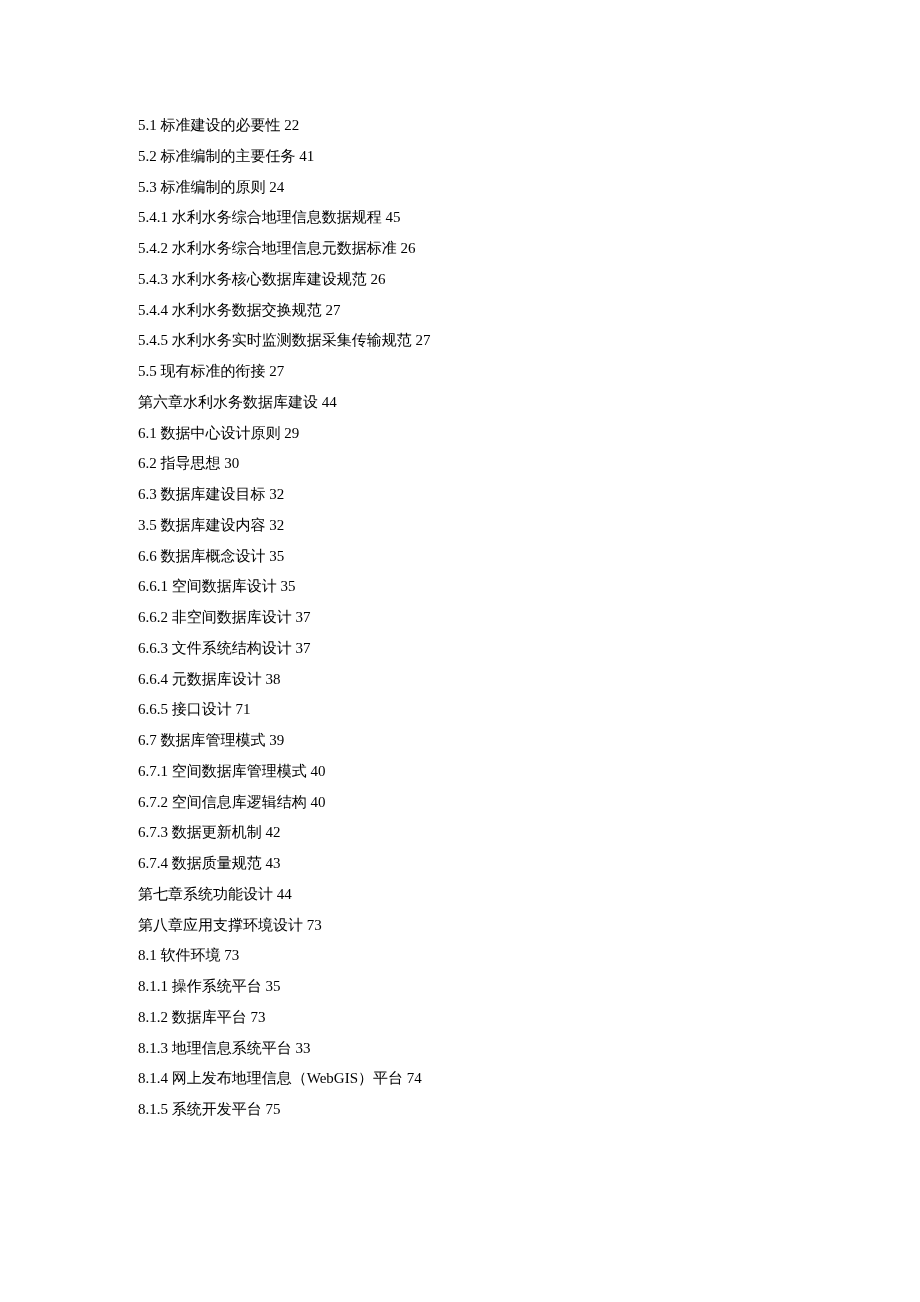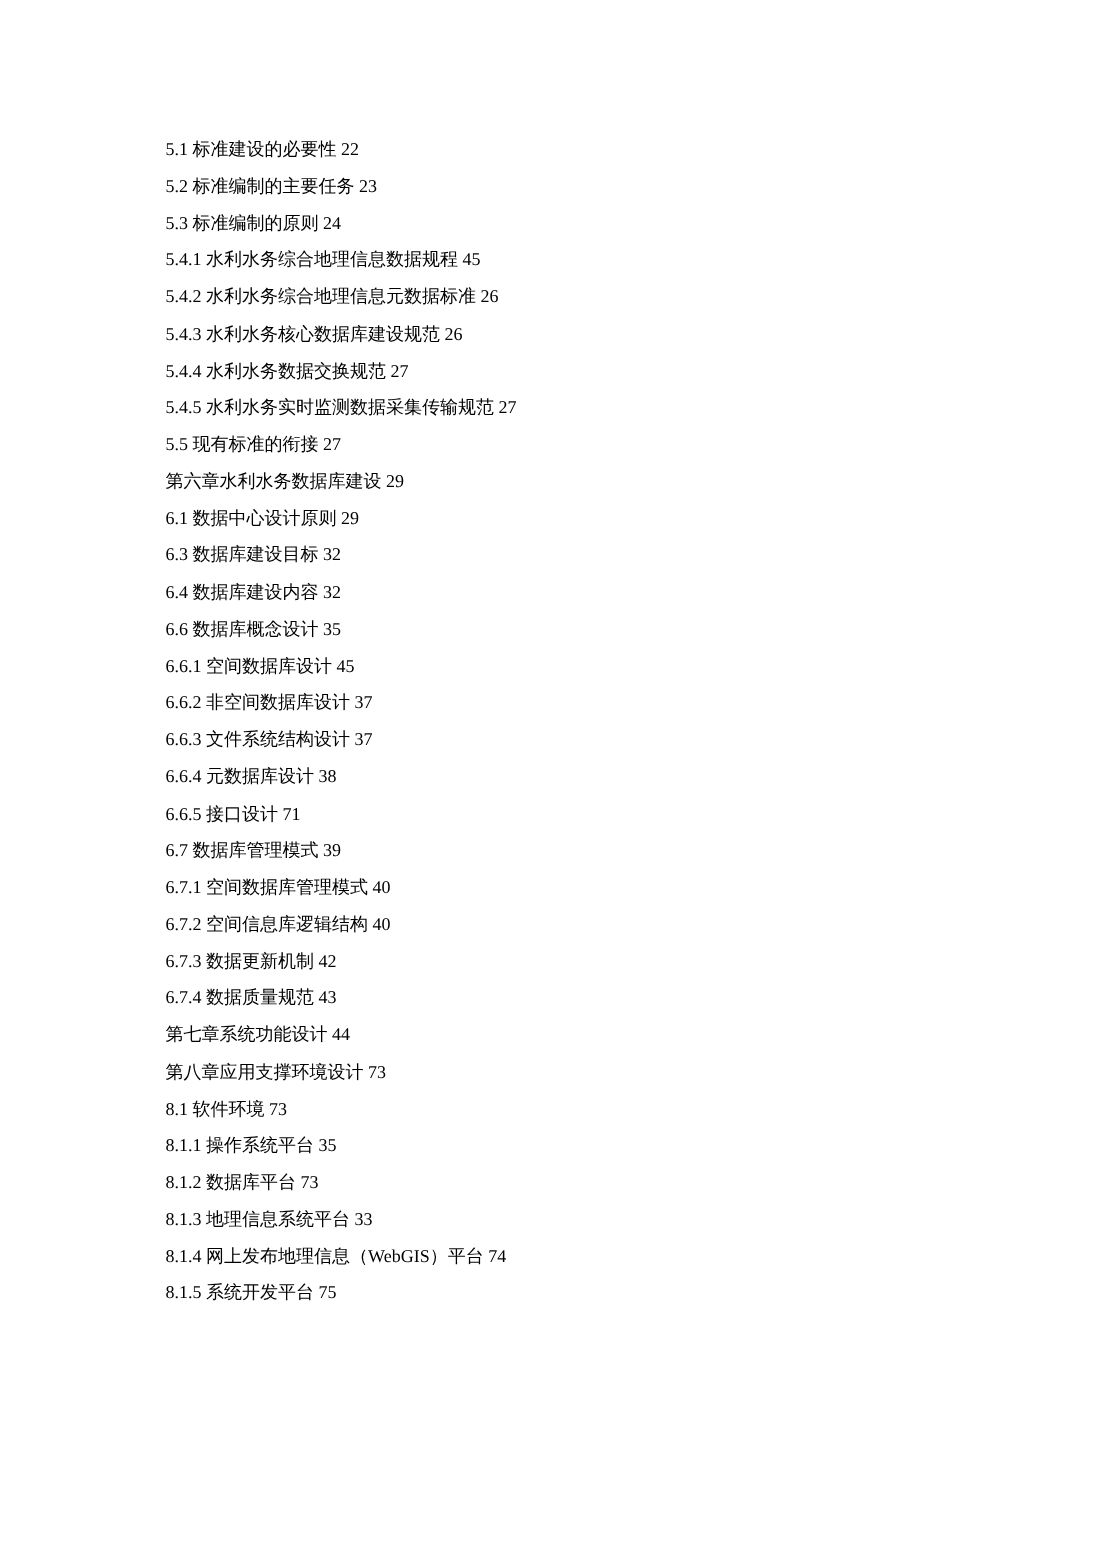--- a/index.html
+++ b/index.html
@@ -21,34 +21,35 @@
   }
   .toc-line {
     white-space: nowrap;
   }
 </style>
 </head>
 <body>
 
 <div class="page">
   <div class="toc-line"><span>5.1 标准建设的必要性 22</span></div>
-  <div class="toc-line"><span>5.2 标准编制的主要任务 23</span></div>
+  <div class="toc-line"><span>5.2 标准编制的主要任务 41</span></div>
   <div class="toc-line"><span>5.3 标准编制的原则 24</span></div>
   <div class="toc-line"><span>5.4.1 水利水务综合地理信息数据规程 45</span></div>
   <div class="toc-line"><span>5.4.2 水利水务综合地理信息元数据标准 26</span></div>
   <div class="toc-line"><span>5.4.3 水利水务核心数据库建设规范 26</span></div>
   <div class="toc-line"><span>5.4.4 水利水务数据交换规范 27</span></div>
   <div class="toc-line"><span>5.4.5 水利水务实时监测数据采集传输规范 27</span></div>
   <div class="toc-line"><span>5.5 现有标准的衔接 27</span></div>
-  <div class="toc-line"><span>第六章水利水务数据库建设 29</span></div>
+  <div class="toc-line"><span>第六章水利水务数据库建设 44</span></div>
   <div class="toc-line"><span>6.1 数据中心设计原则 29</span></div>
+  <div class="toc-line"><span>6.2 指导思想 30</span></div>
   <div class="toc-line"><span>6.3 数据库建设目标 32</span></div>
-  <div class="toc-line"><span>6.4 数据库建设内容 32</span></div>
+  <div class="toc-line"><span>3.5 数据库建设内容 32</span></div>
   <div class="toc-line"><span>6.6 数据库概念设计 35</span></div>
-  <div class="toc-line"><span>6.6.1 空间数据库设计 45</span></div>
+  <div class="toc-line"><span>6.6.1 空间数据库设计 35</span></div>
   <div class="toc-line"><span>6.6.2 非空间数据库设计 37</span></div>
   <div class="toc-line"><span>6.6.3 文件系统结构设计 37</span></div>
   <div class="toc-line"><span>6.6.4 元数据库设计 38</span></div>
   <div class="toc-line"><span>6.6.5 接口设计 71</span></div>
   <div class="toc-line"><span>6.7 数据库管理模式 39</span></div>
   <div class="toc-line"><span>6.7.1 空间数据库管理模式 40</span></div>
   <div class="toc-line"><span>6.7.2 空间信息库逻辑结构 40</span></div>
   <div class="toc-line"><span>6.7.3 数据更新机制 42</span></div>
   <div class="toc-line"><span>6.7.4 数据质量规范 43</span></div>
   <div class="toc-line"><span>第七章系统功能设计 44</span></div>

